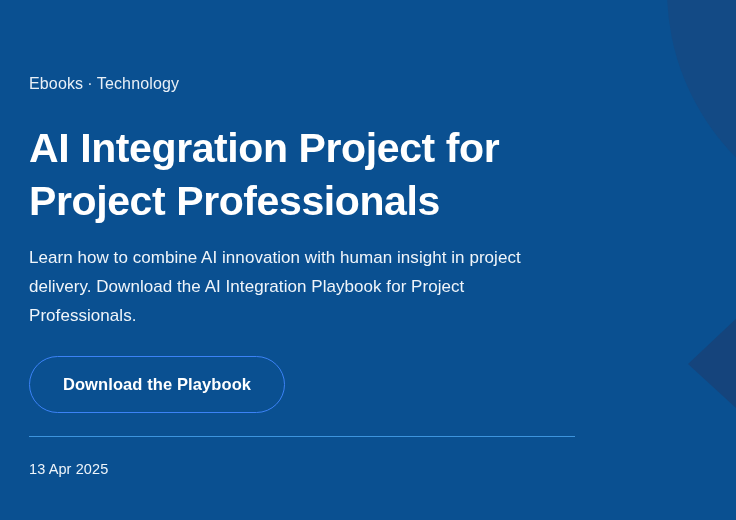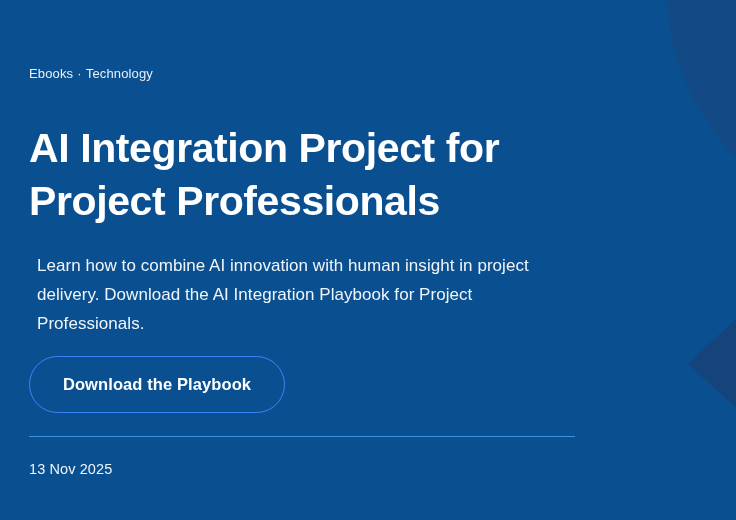--- a/index.html
+++ b/index.html
@@ -35,23 +35,23 @@
   .content {
     position: absolute;
     left: 29px;
     top: 0;
     width: 560px;
     height: 520px;
   }
 
   .breadcrumb {
     position: absolute;
-    top: 64px;
+    top: 74px;
     left: 0;
-    font-size: 13px;
+    font-size: 16px;
     line-height: 20px;
     color: #e9f0f7;
     letter-spacing: 0.15px;
     white-space: nowrap;
   }
   .breadcrumb .crumb {
     display: inline;
   }
   .breadcrumb .sep {
     display: inline;
@@ -70,21 +70,21 @@
     font-weight: 700;
     color: #ffffff;
     letter-spacing: -0.4px;
   }
 
   .summary {
     position: absolute;
     top: 243px;
     left: 0;
     width: 545px;
-    margin: 8px;
+    margin: 0;
     font-size: 17px;
     line-height: 29px;
     font-weight: 400;
     color: #f0f5fa;
     letter-spacing: 0.05px;
   }
 
   .cta-button {
     position: absolute;
     top: 356px;
@@ -156,16 +156,16 @@
     </div>
 
     <h1 class="page-title">AI Integration Project for Project Professionals</h1>
 
     <p class="summary">Learn how to combine AI innovation with human insight in project delivery. Download the AI Integration Playbook for Project Professionals.</p>
 
     <button class="cta-button">Download the Playbook</button>
 
     <hr class="divider">
 
-    <div class="date">13 Nov 2025</div>
+    <div class="date">13 Apr 2025</div>
 
   </div>
 </div>
 
 </body></html>

